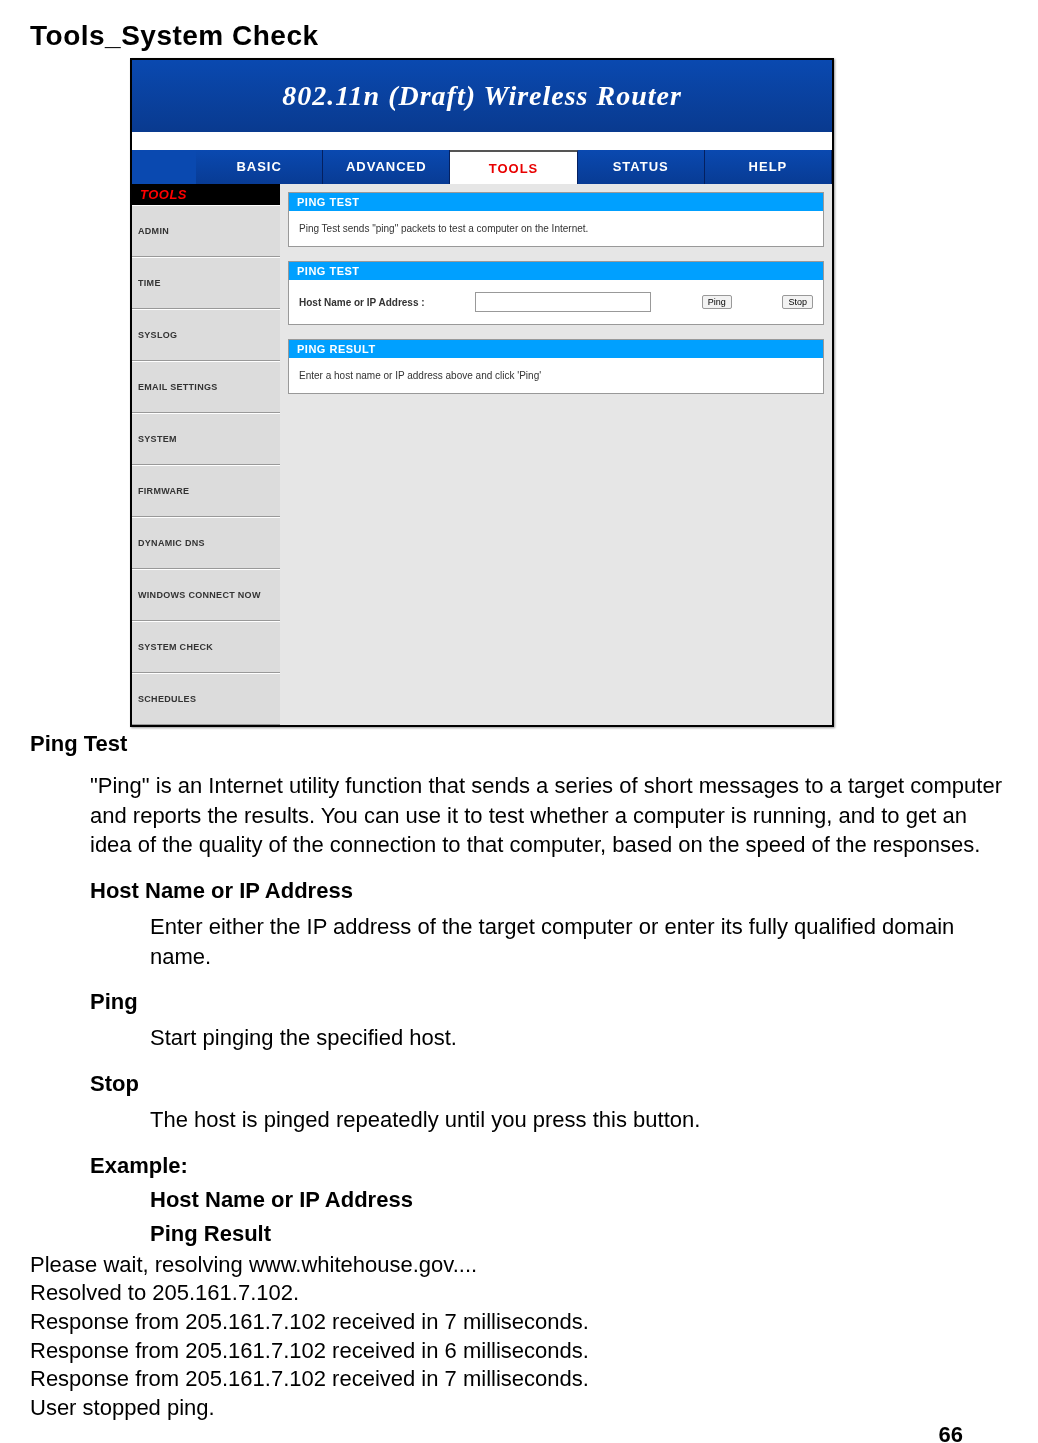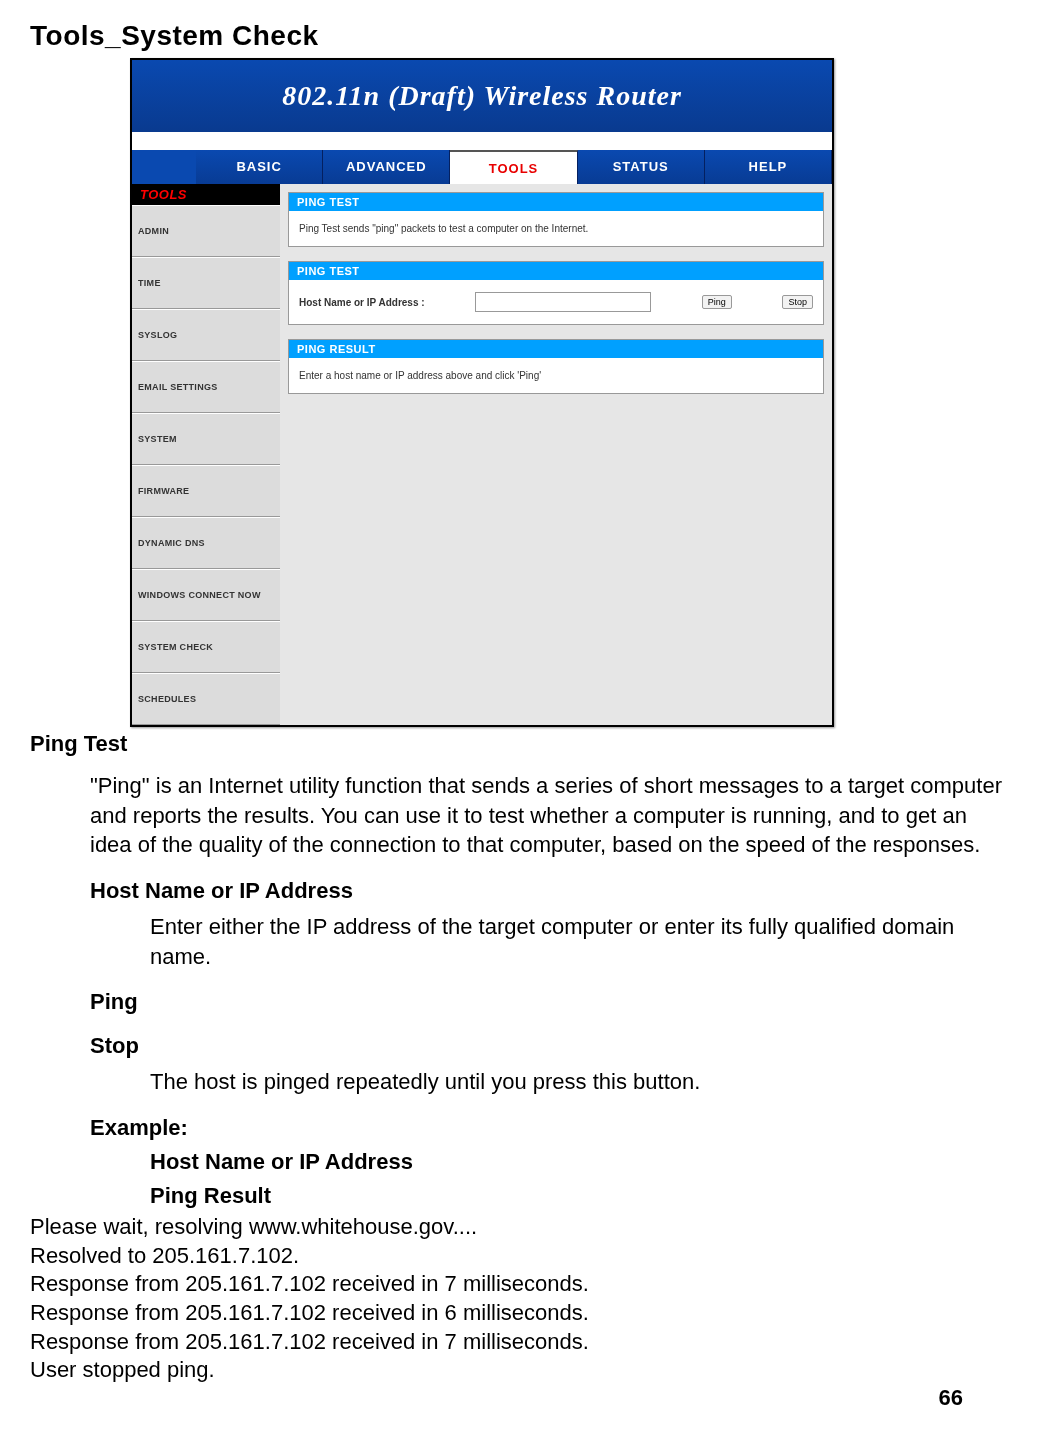--- a/index.html
+++ b/index.html
@@ -231,20 +231,21 @@
     </div>
   </div>
 
   <div class="section-heading">Ping Test</div>
   <div class="body-text">"Ping" is an Internet utility function that sends a series of short messages to a target computer and reports the results. You can use it to test whether a computer is running, and to get an idea of the quality of the connection to that computer, based on the speed of the responses.</div>
 
   <div class="sub-heading">Host Name or IP Address</div>
   <div class="sub-body">Enter either the IP address of the target computer or enter its fully qualified domain name.</div>
 
   <div class="sub-heading">Ping</div>
+  <div class="sub-body">Start pinging the specified host.</div>
 
   <div class="sub-heading">Stop</div>
   <div class="sub-body">The host is pinged repeatedly until you press this button.</div>
 
   <div class="sub-heading">Example:</div>
 
   <div class="sub-sub-heading">Host Name or IP Address</div>
 
   <div class="sub-sub-heading">Ping Result</div>
   <div class="ping-lines">

